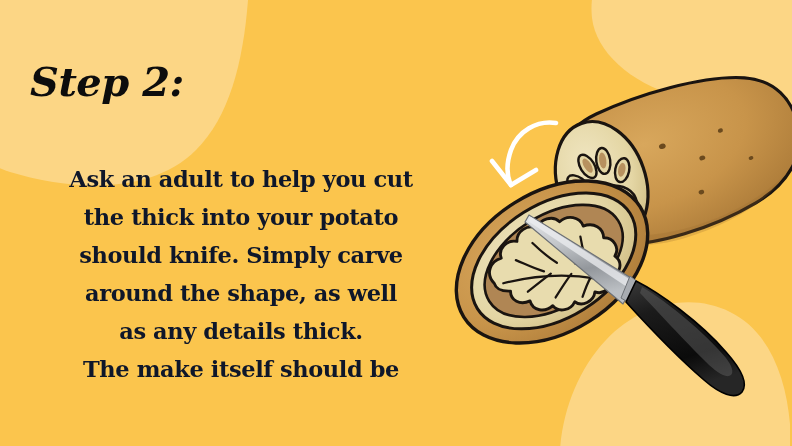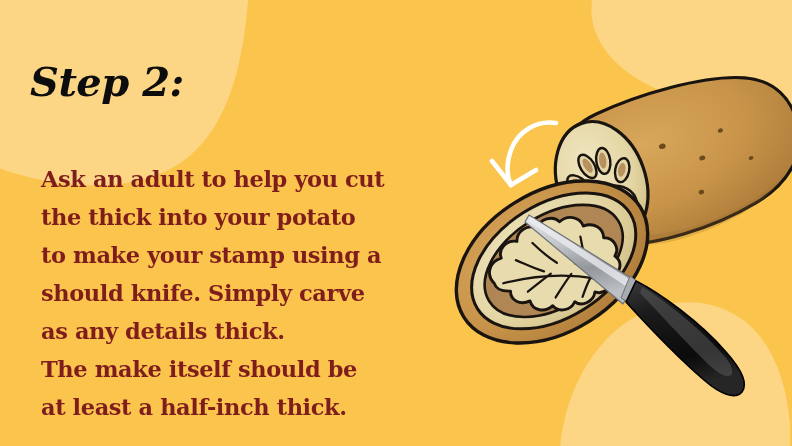--- a/index.html
+++ b/index.html
@@ -42,22 +42,23 @@
   }
   #body-copy {
     position: absolute;
     left: 41px;
     top: 116px;
     width: 400px;
     font-family: "DejaVu Serif", "Liberation Serif", serif;
     font-size: 22.5px;
     font-weight: 700;
     line-height: 38px;
-    color: #7f1d1d;
+    color: #0f172a;
     letter-spacing: -0.4px;
+    text-align: center;
   }
   #body-copy .line {
     display: block;
     white-space: nowrap;
   }
 </style>
 </head>
 <body>
 
 <div id="slide">
@@ -221,21 +222,20 @@
       <path d="M 536,170 L 511,185"></path>
     </g>
   </svg>
 
   <div id="text-layer">
     <div id="title">Step 2:</div>
 
     <div id="body-copy">
       <span class="line">Ask an adult to help you cut</span>
       <span class="line">the thick into your potato</span>
-      <span class="line">to make your stamp using a</span>
       <span class="line">should knife. Simply carve</span>
+      <span class="line">around the shape, as well</span>
       <span class="line">as any details thick.</span>
       <span class="line">The make itself should be</span>
-      <span class="line">at least a half-inch thick.</span>
     </div>
   </div>
 
 </div>
 
 </body></html>

